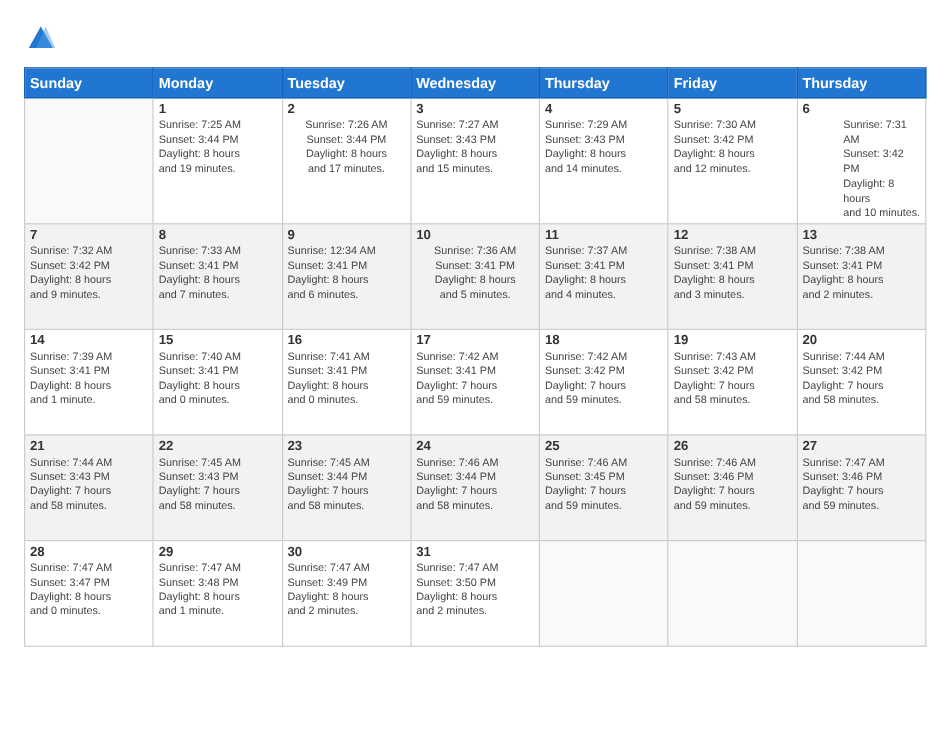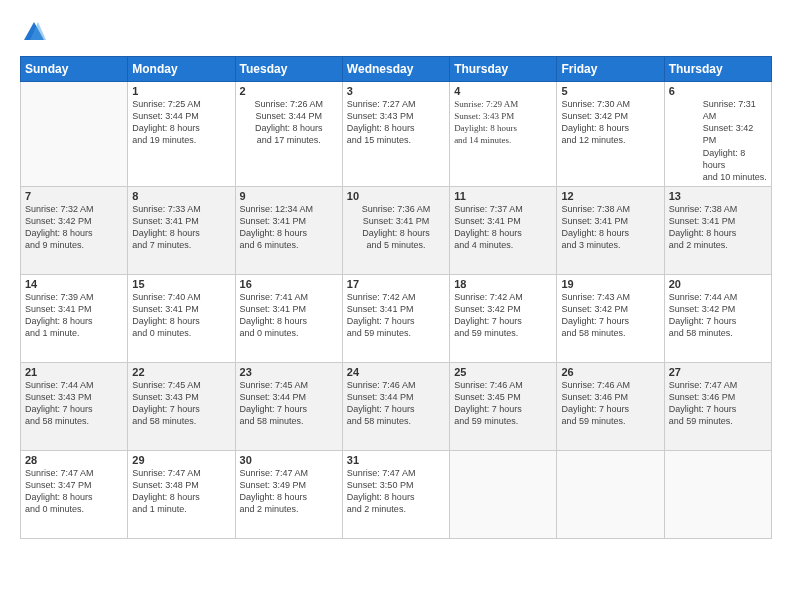--- a/index.html
+++ b/index.html
@@ -155,21 +155,21 @@
           </td>
           <td>
             <span class="day-num">3</span>
             <div class="day-info" style="white-space: pre-line;">Sunrise: 7:27 AM
 Sunset: 3:43 PM
 Daylight: 8 hours
 and 15 minutes.</div>
           </td>
           <td>
             <span class="day-num">4</span>
-            <div class="day-info" style="white-space: pre-line; font-family: Liberation Serif, serif;">Sunrise: 7:29 AM
+            <div class="day-info" style="white-space: pre-line;">Sunrise: 7:29 AM
 Sunset: 3:43 PM
 Daylight: 8 hours
 and 14 minutes.</div>
           </td>
           <td>
             <span class="day-num">5</span>
             <div class="day-info" style="white-space: pre-line;">Sunrise: 7:30 AM
 Sunset: 3:42 PM
 Daylight: 8 hours
 and 12 minutes.</div>

